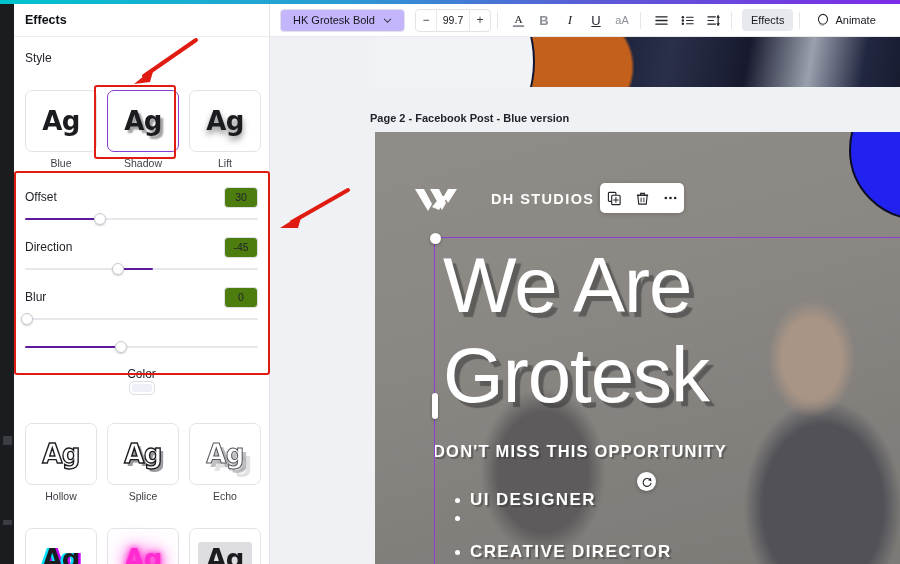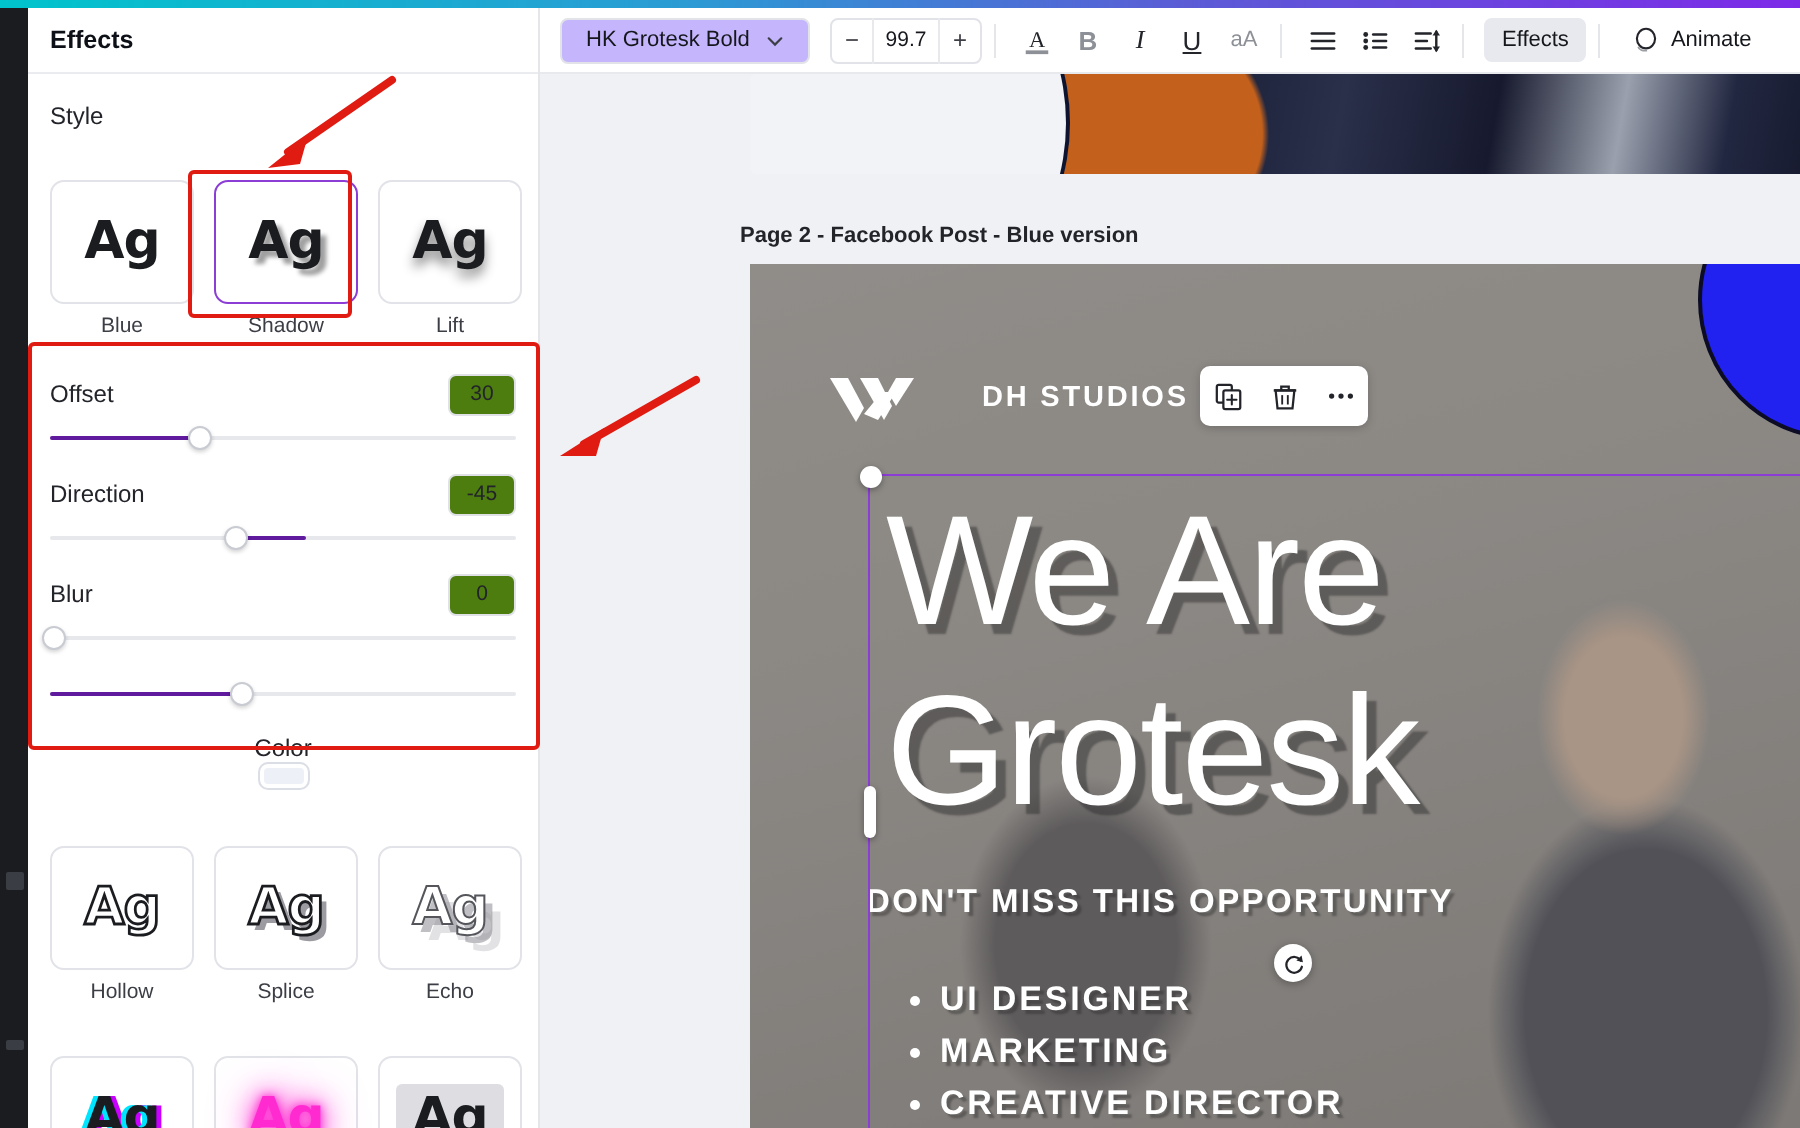--- a/index.html
+++ b/index.html
@@ -508,21 +508,20 @@
     <div class="headline" id="hl1">We Are</div>
     <div class="headline" id="hl2">Grotesk</div>
     <div id="subline">DON'T MISS THIS OPPORTUNITY</div>
 
     <div class="bullet-row" id="b1">
       <span class="dot"></span>
       <span>UI DESIGNER</span>
     </div>
     <div class="bullet-row" id="b2">
       <span class="dot"></span>
-      <span>MARKETING</span>
     </div>
     <div class="bullet-row" id="b3">
       <span class="dot"></span>
       <span>CREATIVE DIRECTOR</span>
     </div>
 
     <div id="selection-box">
       <span class="sel-handle" style="left:-5.5px;top:-5.5px;"></span>
 
       <span class="sel-handle" style="left:-3px;top:calc(50% - 13px);width:6px;height:26px;border-radius:3px;"></span>

